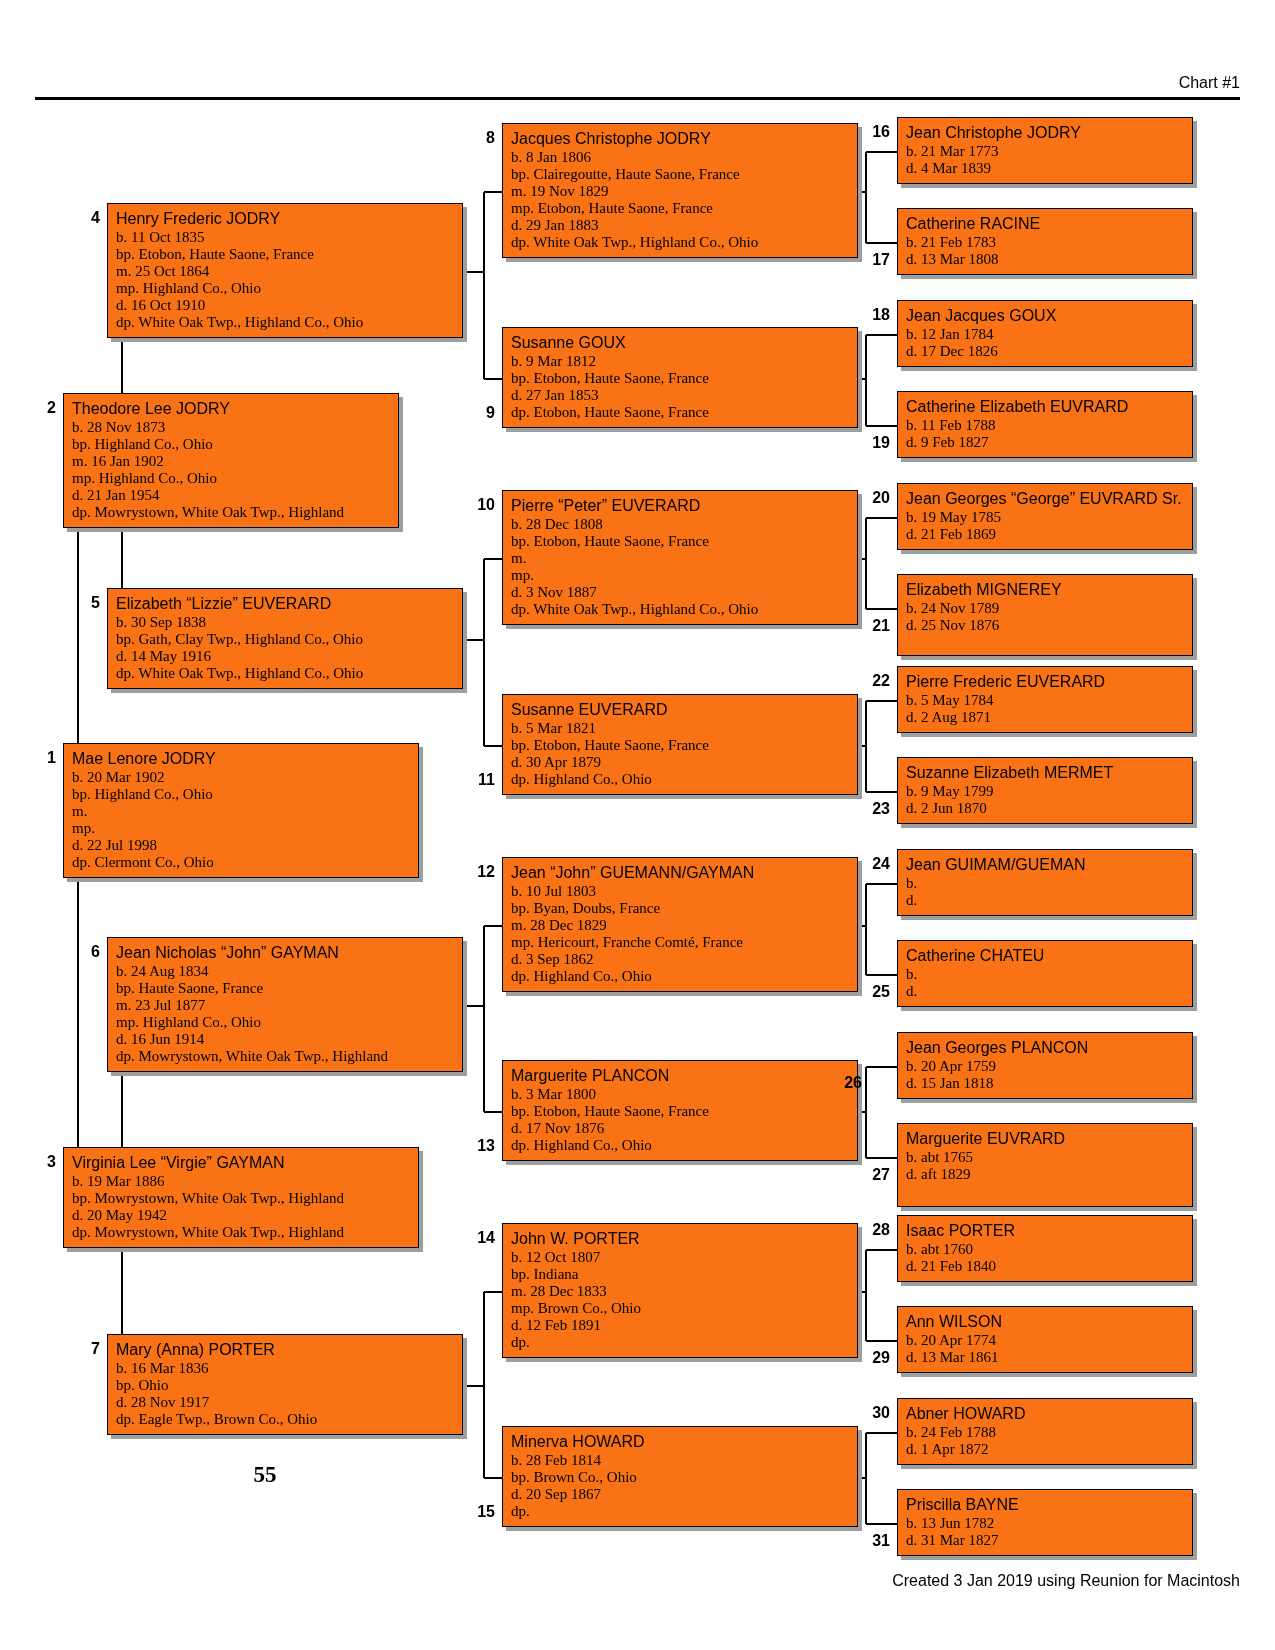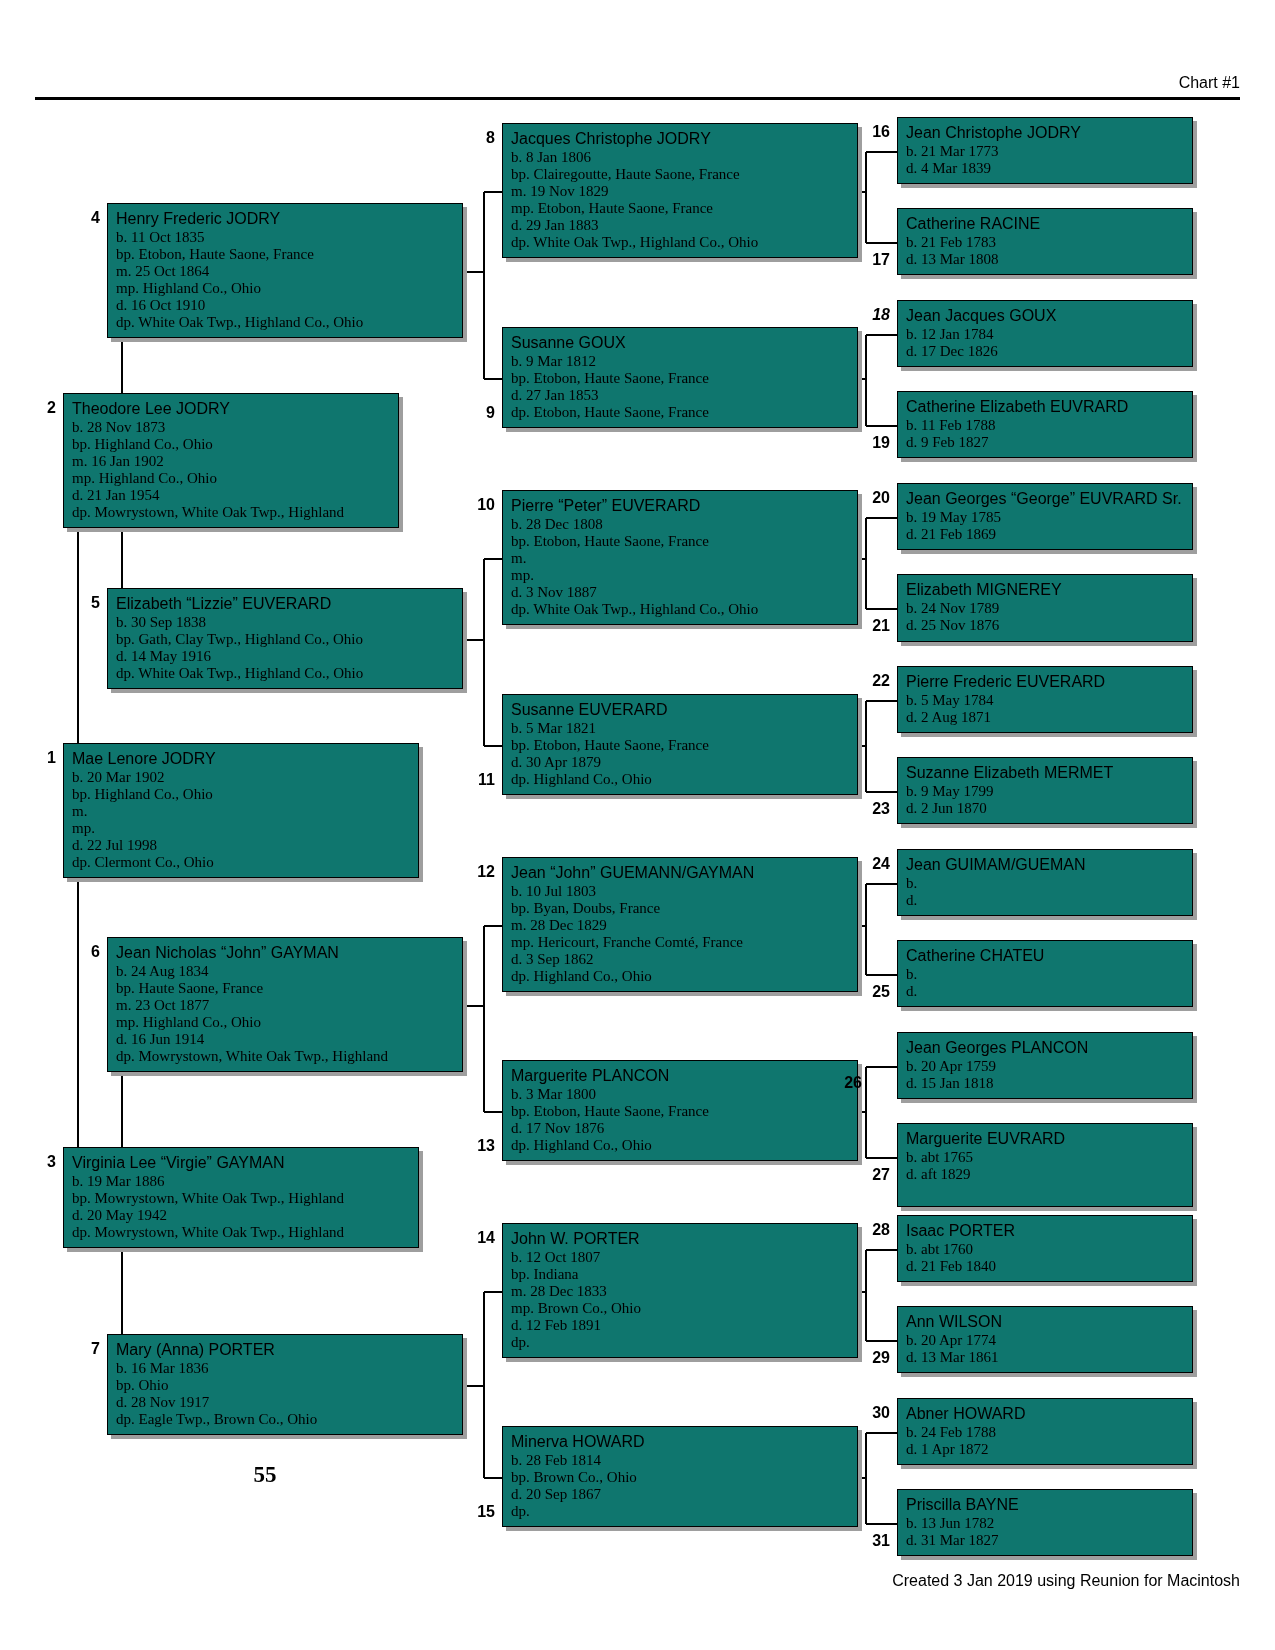--- a/index.html
+++ b/index.html
@@ -8,21 +8,21 @@
          font-family:"Liberation Sans", sans-serif; color:#000; }
   .page { position:absolute; left:0; top:0; width:1275px; height:1650px; background:#fff; overflow:hidden; }
 
   .title { position:absolute; left:35px; top:52px; font-size:32px; font-weight:bold; }
   .rule  { position:absolute; left:35px; top:97px; width:1205px; height:3px; background:#000; }
   .chart-num { position:absolute; top:74px; right:35px; font-size:16px; }
   .footer    { position:absolute; top:1572px; right:35px; font-size:16px; }
   .page-num  { position:absolute; left:235px; top:1462px; width:60px; text-align:center;
                font-family:"Liberation Serif", serif; font-weight:bold; font-size:23px; }
 
-  .pbox { position:absolute; background:#0f766e; border:1.5px solid #000;
+  .pbox { position:absolute; background:#f97316; border:1.5px solid #000;
           box-shadow:4px 4px 0 #9e9e9e; padding:5px 0 0 8px; overflow:hidden; }
   .pname { font-size:16px; line-height:20px; white-space:nowrap; }
   .prow  { font-family:"Liberation Serif", serif; font-size:15px; line-height:17px; white-space:nowrap; }
   .pnum  { position:absolute; width:36px; text-align:right; font-weight:bold; font-size:16px; line-height:18px; }
 
   .lineH, .lineV { position:absolute; background:#000; }
 </style>
 </head>
 <body>
 
@@ -127,21 +127,21 @@
         <div class="prow">b. 30 Sep 1838</div>
         <div class="prow">bp. Gath, Clay Twp., Highland Co., Ohio</div>
         <div class="prow">d. 14 May 1916</div>
         <div class="prow">dp. White Oak Twp., Highland Co., Ohio</div>
       </div>
       <div class="pnum" style="left: 64px; top: 594px;">5</div>
       <div class="pbox" style="left: 107px; top: 937px; width: 356px; height: 135px;">
         <div class="pname">Jean Nicholas “John” GAYMAN</div>
         <div class="prow">b. 24 Aug 1834</div>
         <div class="prow">bp. Haute Saone, France</div>
-        <div class="prow">m. 23 Oct 1877</div>
+        <div class="prow">m. 23 Jul 1877</div>
         <div class="prow">mp. Highland Co., Ohio</div>
         <div class="prow">d. 16 Jun 1914</div>
         <div class="prow">dp. Mowrystown, White Oak Twp., Highland</div>
       </div>
       <div class="pnum" style="left: 64px; top: 943px;">6</div>
       <div class="pbox" style="left: 107px; top: 1334px; width: 356px; height: 101px;">
         <div class="pname">Mary (Anna) PORTER</div>
         <div class="prow">b. 16 Mar 1836</div>
         <div class="prow">bp. Ohio</div>
         <div class="prow">d. 28 Nov 1917</div>
@@ -230,34 +230,34 @@
         <div class="pname">Catherine RACINE</div>
         <div class="prow">b. 21 Feb 1783</div>
         <div class="prow">d. 13 Mar 1808</div>
       </div>
       <div class="pnum" style="left: 854px; top: 251px;">17</div>
       <div class="pbox" style="left: 897px; top: 300px; width: 296px; height: 67px;">
         <div class="pname">Jean Jacques GOUX</div>
         <div class="prow">b. 12 Jan 1784</div>
         <div class="prow">d. 17 Dec 1826</div>
       </div>
-      <div class="pnum" style="left: 854px; top: 306px; font-style: italic;">18</div>
+      <div class="pnum" style="left: 854px; top: 306px;">18</div>
       <div class="pbox" style="left: 897px; top: 391px; width: 296px; height: 67px;">
         <div class="pname">Catherine Elizabeth EUVRARD</div>
         <div class="prow">b. 11 Feb 1788</div>
         <div class="prow">d. 9 Feb 1827</div>
       </div>
       <div class="pnum" style="left: 854px; top: 434px;">19</div>
       <div class="pbox" style="left: 897px; top: 483px; width: 296px; height: 67px;">
         <div class="pname">Jean Georges “George” EUVRARD Sr.</div>
         <div class="prow">b. 19 May 1785</div>
         <div class="prow">d. 21 Feb 1869</div>
       </div>
       <div class="pnum" style="left: 854px; top: 489px;">20</div>
-      <div class="pbox" style="left: 897px; top: 574px; width: 296px; height: 68px;">
+      <div class="pbox" style="left: 897px; top: 574px; width: 296px; height: 82px;">
         <div class="pname">Elizabeth MIGNEREY</div>
         <div class="prow">b. 24 Nov 1789</div>
         <div class="prow">d. 25 Nov 1876</div>
       </div>
       <div class="pnum" style="left: 854px; top: 617px;">21</div>
       <div class="pbox" style="left: 897px; top: 666px; width: 296px; height: 67px;">
         <div class="pname">Pierre Frederic EUVERARD</div>
         <div class="prow">b. 5 May 1784</div>
         <div class="prow">d. 2 Aug 1871</div>
       </div>

